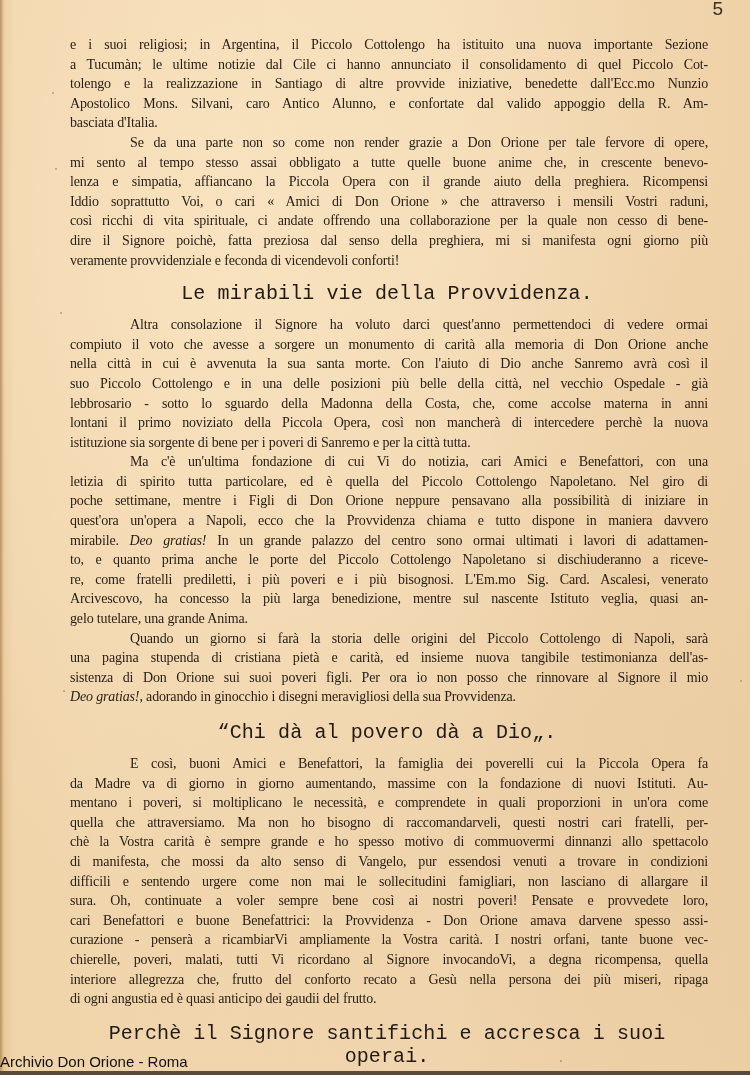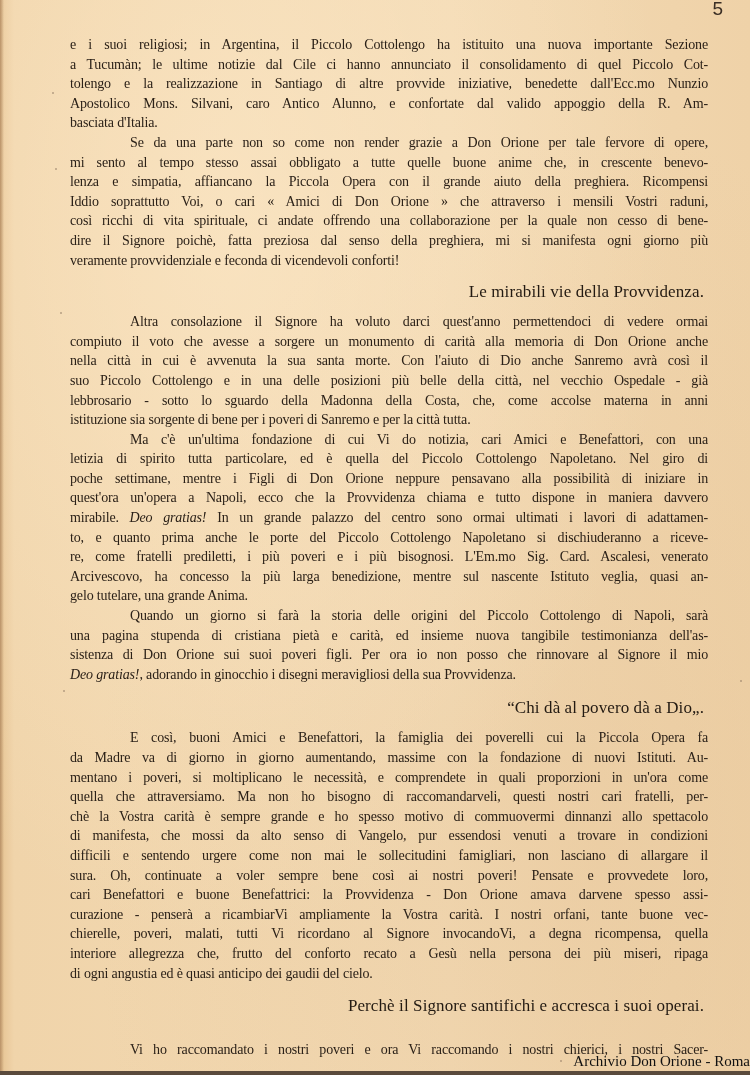--- a/index.html
+++ b/index.html
@@ -40,35 +40,35 @@
     white-space: nowrap;
     text-align: justify;
     text-align-last: justify;
     letter-spacing: -0.15px;
     font-stretch: condensed;
     transform-origin: left center;
   }
   .line.last { text-align-last: left; }
   .line.indent { padding-left: 60px; }
   .heading {
-    font-family: Liberation Serif, serif;
-    font-size: 17px;
-    text-align: right;
+    font-family: Liberation Mono, monospace;
+    font-size: 20px;
+    text-align: center;
     color: #231a12;
     padding-right: 4px;
     letter-spacing: 0.1px;
   }
   .h1 { margin-top: 12px; margin-bottom: 10px; }
   .h2 { margin-top: 14px; margin-bottom: 10px; }
   .h3 { margin-top: 13px; margin-bottom: 24px; }
   em { font-style: italic; }
   .footer {
     position: absolute; left: 0; right: 0; top: 1053px;
-    text-align: right;
-    font-family: Liberation Serif, serif;
+    text-align: left;
+    font-family: Liberation Sans, sans-serif;
     font-size: 15px; color: #111;
   }
   .speck { position: absolute; width: 2px; height: 2px; background: #8a7560; border-radius: 50%; opacity: .6; }
 </style>
 </head>
 <body>
 
 <div class="page">
   <div class="left-edge"></div>
   <div class="bottom-edge"></div>
@@ -96,20 +96,21 @@
     </div>
 
     <div class="heading h1">Le mirabili vie della Provvidenza.</div>
 
     <div>
       <div class="line indent">Altra consolazione il Signore ha voluto darci quest'anno permettendoci di vedere ormai</div>
       <div class="line">compiuto il voto che avesse a sorgere un monumento di carità alla memoria di Don Orione anche</div>
       <div class="line">nella città in cui è avvenuta la sua santa morte. Con l'aiuto di Dio anche Sanremo avrà così il</div>
       <div class="line">suo Piccolo Cottolengo e in una delle posizioni più belle della città, nel vecchio Ospedale - già</div>
       <div class="line">lebbrosario - sotto lo sguardo della Madonna della Costa, che, come accolse materna in anni</div>
+      <div class="line">lontani il primo noviziato della Piccola Opera, così non mancherà di intercedere perchè la nuova</div>
       <div class="line last">istituzione sia sorgente di bene per i poveri di Sanremo e per la città tutta.</div>
     </div>
 
     <div>
       <div class="line indent">Ma c'è un'ultima fondazione di cui Vi do notizia, cari Amici e Benefattori, con una</div>
       <div class="line">letizia di spirito tutta particolare, ed è quella del Piccolo Cottolengo Napoletano. Nel giro di</div>
       <div class="line">poche settimane, mentre i Figli di Don Orione neppure pensavano alla possibilità di iniziare in</div>
       <div class="line">quest'ora un'opera a Napoli, ecco che la Provvidenza chiama e tutto dispone in maniera davvero</div>
       <div class="line"><span>mirabile. </span><em>Deo gratias!</em><span> In un grande palazzo del centro sono ormai ultimati i lavori di adattamen-</span></div>
       <div class="line">to, e quanto prima anche le porte del Piccolo Cottolengo Napoletano si dischiuderanno a riceve-</div>
@@ -133,21 +134,21 @@
       <div class="line">mentano i poveri, si moltiplicano le necessità, e comprendete in quali proporzioni in un'ora come</div>
       <div class="line">quella che attraversiamo. Ma non ho bisogno di raccomandarveli, questi nostri cari fratelli, per-</div>
       <div class="line">chè la Vostra carità è sempre grande e ho spesso motivo di commuovermi dinnanzi allo spettacolo</div>
       <div class="line">di manifesta, che mossi da alto senso di Vangelo, pur essendosi venuti a trovare in condizioni</div>
       <div class="line">difficili e sentendo urgere come non mai le sollecitudini famigliari, non lasciano di allargare il</div>
       <div class="line">sura.    Oh, continuate a voler sempre bene così ai nostri poveri! Pensate e provvedete loro,</div>
       <div class="line">cari Benefattori e buone Benefattrici: la Provvidenza - Don Orione amava darvene spesso assi-</div>
       <div class="line">curazione - penserà a ricambiarVi ampliamente la Vostra carità. I nostri orfani, tante buone vec-</div>
       <div class="line">chierelle, poveri, malati, tutti Vi ricordano al Signore invocandoVi, a degna ricompensa, quella</div>
       <div class="line">interiore allegrezza che, frutto del conforto recato a Gesù nella persona dei più miseri, ripaga</div>
-      <div class="line last">di ogni angustia ed è quasi anticipo dei gaudii del cielo.</div>
+      <div class="line last">di ogni angustia ed è quasi anticipo dei gaudii del frutto.</div>
     </div>
 
     <div class="heading h3">Perchè il Signore santifichi e accresca i suoi operai.</div>
 
     <div>
       <div class="line indent">Vi ho raccomandato i nostri poveri e ora Vi raccomando i nostri chierici, i nostri Sacer-</div>
 
     </div>
   </div>
 

